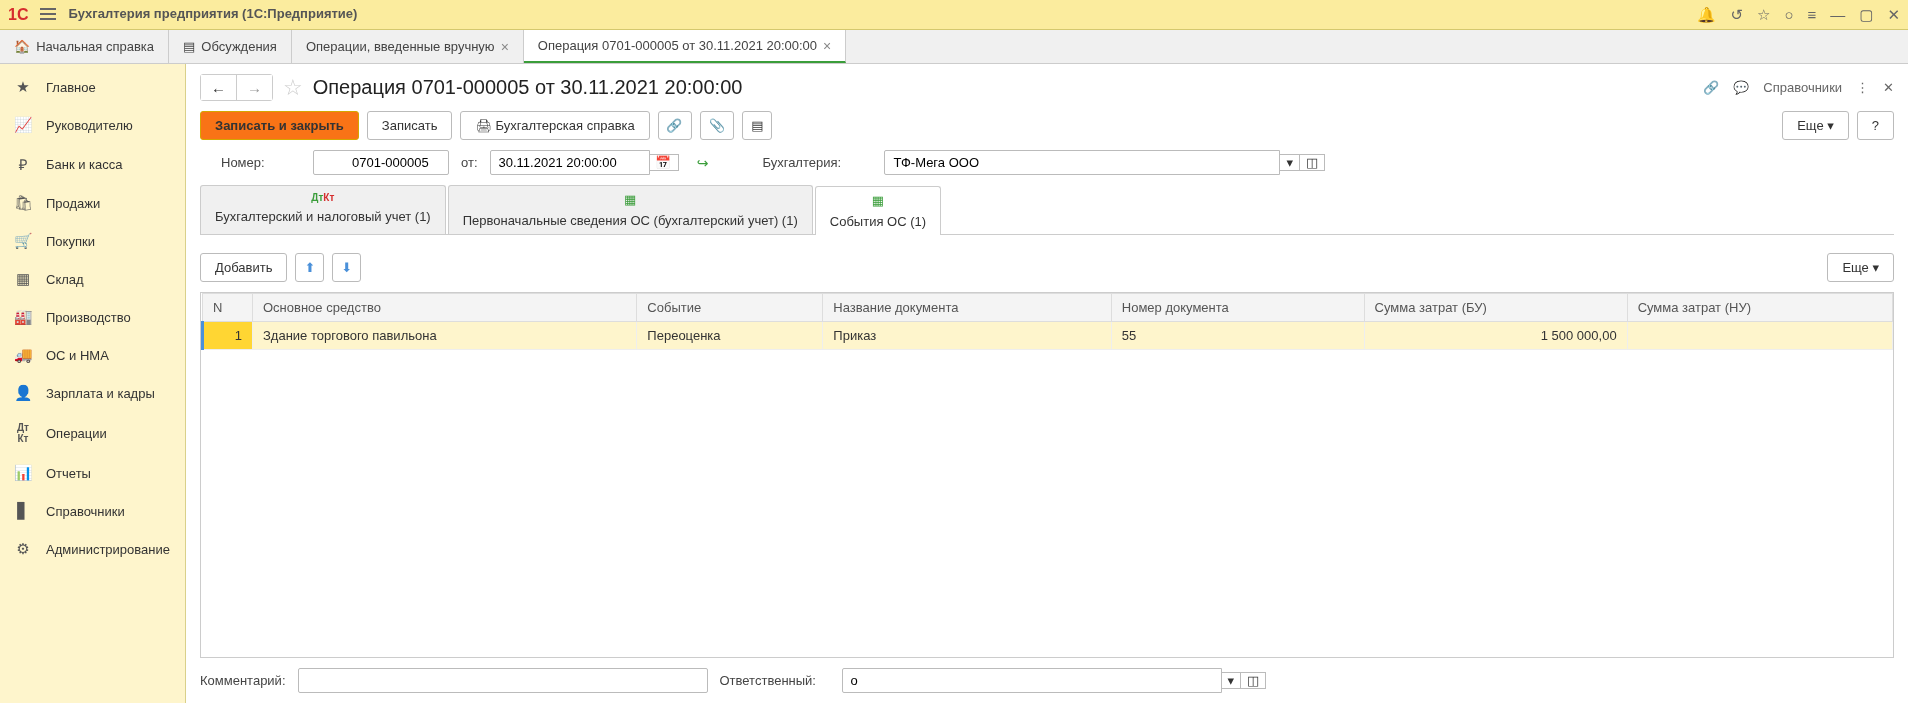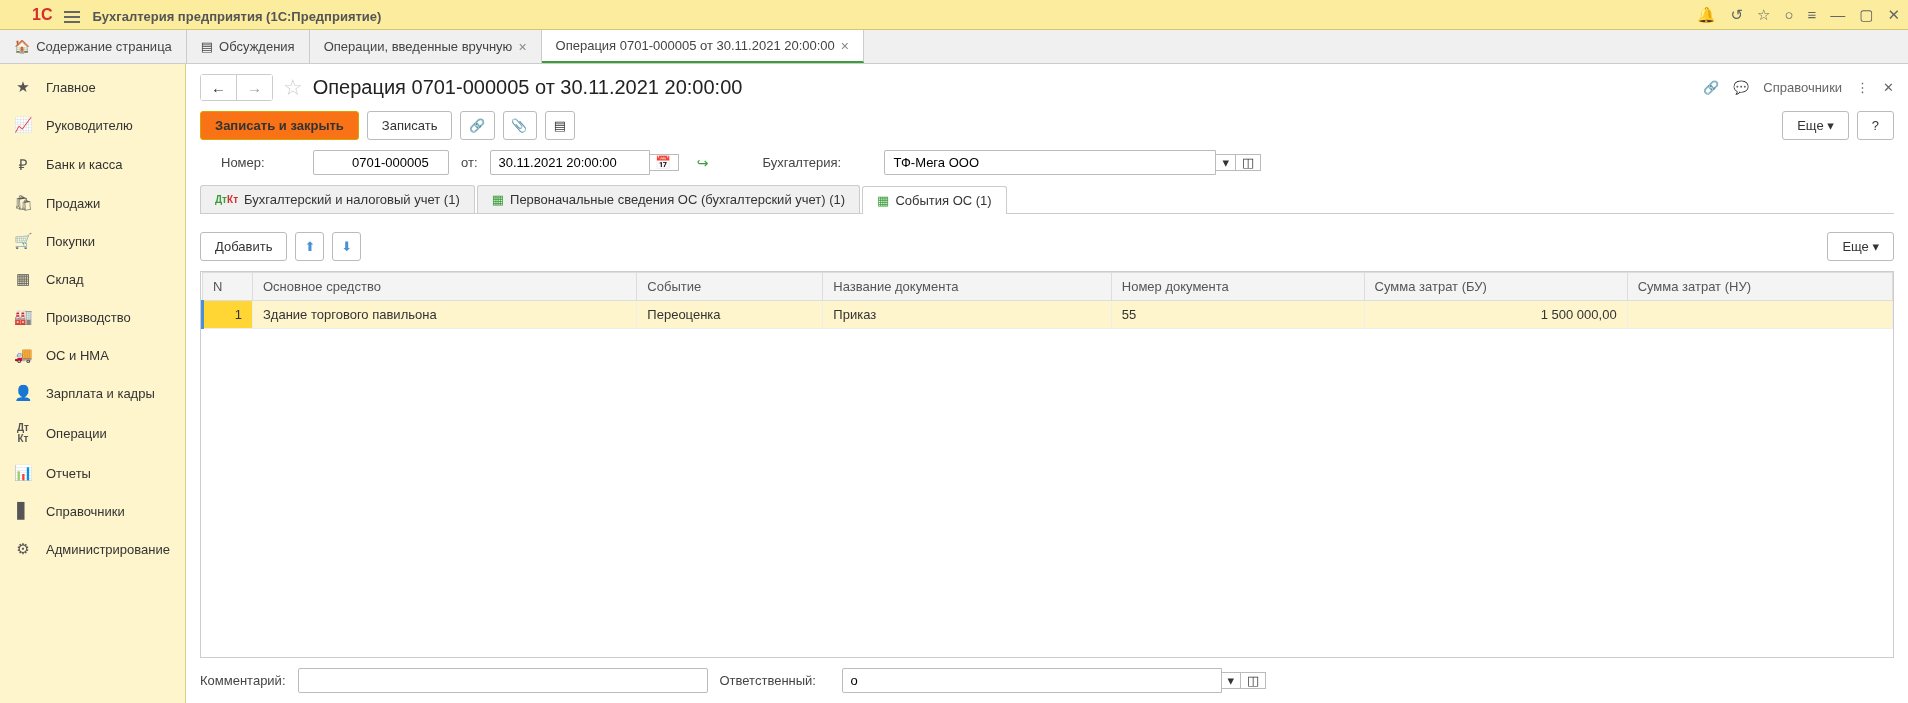--- a/index.html
+++ b/index.html
@@ -1,20 +1,20 @@
 <!DOCTYPE html>
 <html><head>
 <meta charset="utf-8">
 <style>
 * { box-sizing: border-box; margin: 0; padding: 0; font-family: Arial, sans-serif; }
 body { background: #fff; font-size: 13px; color: #333; }
 
 
 .titlebar { background: #fbec9e; height: 30px; display: flex; align-items: center; padding: 0 8px; border-bottom: 1px solid #d4c86e; }
-.titlebar-left { display: flex; align-items: flex-end; gap: 12px; margin-left: 24px; }
+.titlebar-left { display: flex; align-items: flex-start; gap: 12px; }
 .logo { color: #d62e2e; font-weight: bold; font-size: 16px; }
 .hamburger-icon { cursor: pointer; }
 .titlebar-title { color: #555; font-size: 13px; font-weight: bold; }
 .titlebar-right { margin-left: auto; display: flex; align-items: center; gap: 14px; }
 .titlebar-right span { cursor: pointer; color: #666; font-size: 15px; }
 
 
 .tabbar { background: #f0f0f0; height: 34px; display: flex; align-items: stretch; border-bottom: 1px solid #ccc; }
 .tab { display: flex; align-items: center; padding: 0 14px; border-right: 1px solid #ccc; cursor: pointer; gap: 6px; color: #444; }
 .tab.active { background: #fff; border-bottom: 2px solid #3a9d3a; }
@@ -52,21 +52,21 @@
 .form-row { display: flex; align-items: center; gap: 12px; margin-left: 21px; }
 .form-label { color: #444; min-width: 80px; }
 .input-text { border: 1px solid #bbb; padding: 4px 8px; border-radius: 2px; font-size: 13px; background: #fff; }
 .input-group { display: flex; align-items: center; }
 .input-group .input-text { border-radius: 2px 0 0 2px; }
 .input-group-btn { border: 1px solid #bbb; border-left: none; background: #fff; padding: 0 6px; cursor: pointer; display: flex; align-items: center; }
 .relay-icon { color: #3a9d3a; font-size: 14px; margin-left: 6px; cursor: pointer; }
 
 
 .inner-tabs { display: flex; border-bottom: 1px solid #ccc; }
-.inner-tab { padding: 6px 14px; border: 1px solid #ccc; border-bottom: none; background: #f0f0f0; cursor: pointer; display: flex; align-items: center; gap: 6px; margin-right: 2px; border-radius: 3px 3px 0 0; }
+.inner-tab { padding: 6px 14px; border: 1px solid #ccc; border-bottom: none; background: #f0f0f0; cursor: pointer; display: flex; align-items: center; gap: 6px; margin-right: 2px; border-radius: 3px 3px 0 0; flex-direction: column; }
 .inner-tab.active { background: #fff; position: relative; top: 1px; }
 
 
 .table-toolbar { display: flex; align-items: center; gap: 8px; margin-top: 8px; }
 .table-wrap { border: 1px solid #ccc; flex: 1; overflow: auto; }
 table { width: 100%; border-collapse: collapse; font-size: 13px; }
 th { background: #f4f4f4; text-align: left; padding: 6px 10px; border: 1px solid #ddd; color: #555; font-weight: normal; }
 td { padding: 6px 10px; border: 1px solid #eee; }
 tr.selected td { background: #fef5cc; }
 tr.selected td:first-child { background: #ffd633; border-left: 3px solid #4a90d9; text-align: right; }
@@ -100,21 +100,21 @@
     <span>≡</span>
     <span>—</span>
     <span>▢</span>
     <span>✕</span>
   </div>
 </div>
 
 <div class="tabbar">
   <div class="tab">
     <span>🏠</span>
-    <span>Содержание страница</span>
+    <span>Начальная справка</span>
   </div>
   <div class="tab">
     <span>▤</span>
     <span>Обсуждения</span>
   </div>
   <div class="tab">
     <span>Операции, введенные вручную</span>
     <span class="tab-close">×</span>
   </div>
   <div class="tab active">
@@ -194,20 +194,21 @@
         <span>💬</span>
         <span>Справочники</span>
         <span>⋮</span>
         <span>✕</span>
       </div>
     </div>
 
     <div class="toolbar">
       <button class="btn btn-primary">Записать и закрыть</button>
       <button class="btn">Записать</button>
+      <button class="btn"><span>🖨</span> <span>Бухгалтерская справка</span></button>
       <button class="btn btn-icon">🔗</button>
       <button class="btn btn-icon">📎</button>
       <button class="btn btn-icon">▤</button>
       <div class="toolbar-right">
         <button class="btn"><span>Еще</span> <span>▾</span></button>
         <button class="btn">?</button>
       </div>
     </div>
 
     <div class="form-row">
@@ -215,21 +216,21 @@
       <input class="input-text" style="width: 136px; padding-left: 38px;" value="0701-000005">
       <span class="form-label" style="min-width:auto">от:</span>
       <div class="input-group">
         <input class="input-text" style="width: 160px;" value="30.11.2021 20:00:00">
         <span class="input-group-btn">📅</span>
       </div>
       <span class="relay-icon">↪</span>
       <span style="width:30px"></span>
       <span class="form-label" style="min-width:110px">Бухгалтерия:</span>
       <div class="input-group" style="flex:0 0 420px">
-        <input class="input-text" style="width: 332px;" value="ТФ-Мега ООО">
+        <input class="input-text" style="width: 396px;" value="ТФ-Мега ООО">
         <span class="input-group-btn">▾</span>
         <span class="input-group-btn">◫</span>
       </div>
     </div>
 
 
     <div class="inner-tabs">
       <div class="inner-tab">
         <span style="font-size:10px;color:#3a9d3a;font-weight:bold">Дт<span style="color:#d62e2e">Кт</span></span>
         <span>Бухгалтерский и налоговый учет (1)</span>

